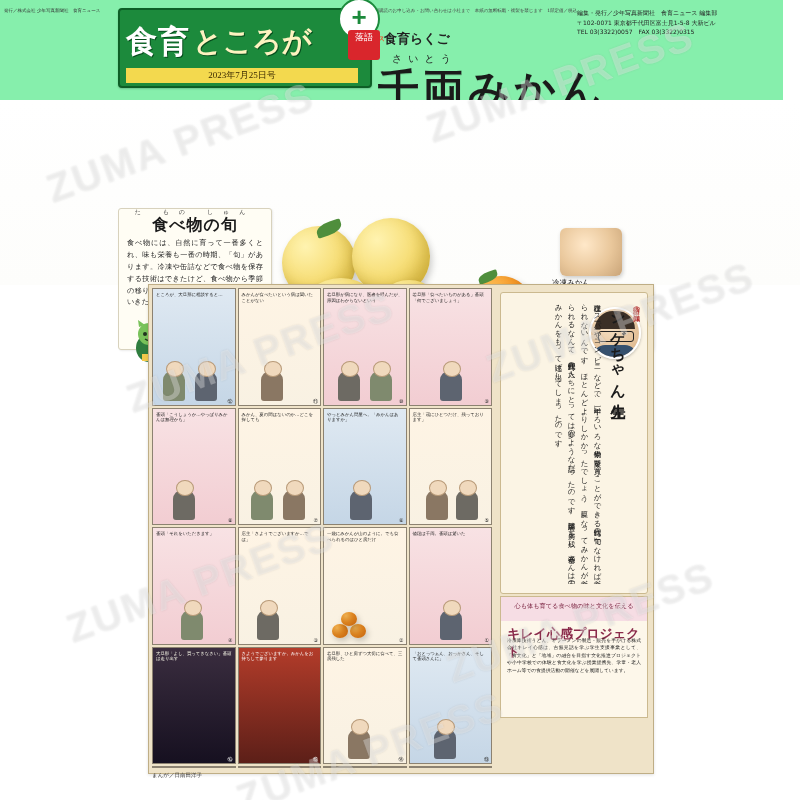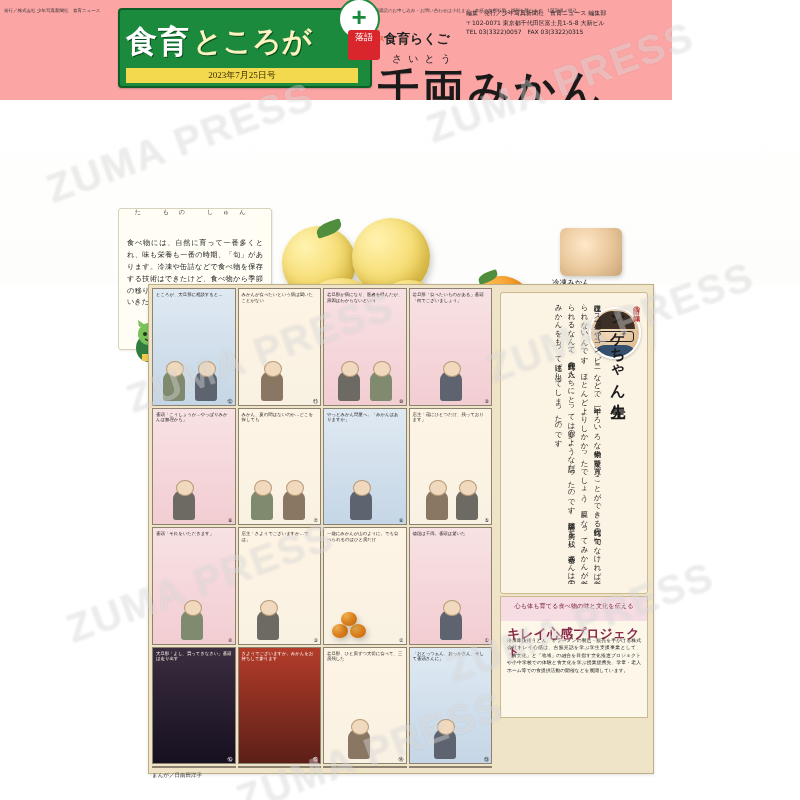--- a/index.html
+++ b/index.html
@@ -40,22 +40,22 @@
   .wm.f{left:440px;top:600px;}
   .wm.g{left:230px;top:730px;}
 
   
   .sheet{
     position:absolute;left:0;top:0;width:800px;height:800px;
     background:#ffffff;
   }
   
   .header{
-    position:absolute;left:0;top:0;width:672px;height:108px;
-    background:#fca5a5;
+    position:absolute;left:0;top:0;width:783px;height:108px;
+    background:#86efac;
   }
   .logo-box{
     position:absolute;left:118px;top:8px;width:250px;height:76px;
     background:#1c8a3c;
     border:2px solid #0d5e26;
     border-radius:4px;
     box-shadow:0 1px 2px rgba(0,0,0,.2);
   }
   .logo-inner{
     position:absolute;left:6px;top:5px;width:232px;height:52px;
@@ -396,20 +396,21 @@
       <div class="rakugo-tag">落語</div>
       <div class="rakugo-label">食育らくご</div>
       <div class="furigana-senryo">さいとう</div>
       <div class="title-main">千両みかん</div>
     </div>
 
     <div class="photoband">
 
       <div class="foodbox">
         <div class="fb-ruby">た もの しゅん</div>
+        <div class="fb-title">食べ物の旬</div>
         <div class="fb-body">食べ物には、自然に育って一番多くとれ、味も栄養も一番の時期、「旬」があります。冷凍や缶詰などで食べ物を保存する技術はできたけど、食べ物から季節の移り変わりを感じて、心を豊かにしていきたいニャ。</div>
       </div>
 
       <div class="mascot">
         <svg width="46" height="46" viewBox="0 0 46 46">
           <ellipse cx="23" cy="30" rx="13" ry="14" fill="#2f7d3e"></ellipse>
           <circle cx="23" cy="16" r="11" fill="#79c25a"></circle>
           <polygon points="13,9 12,2 19,7" fill="#79c25a"></polygon>
           <polygon points="33,9 34,2 27,7" fill="#79c25a"></polygon>
           <circle cx="19" cy="16" r="2" fill="#22331f"></circle>

